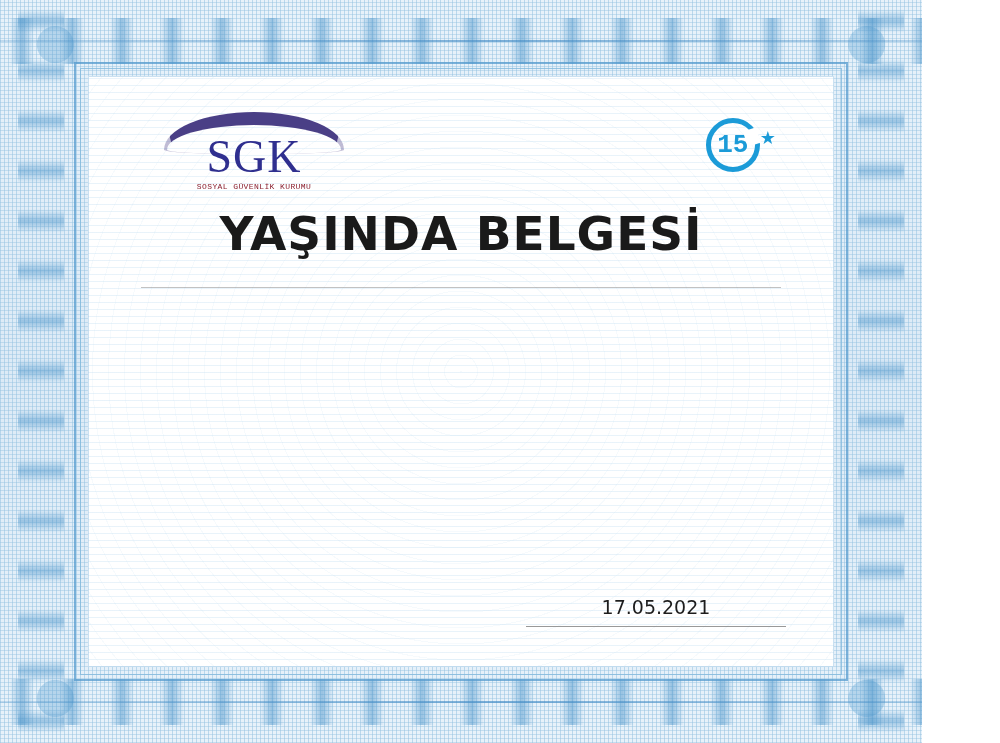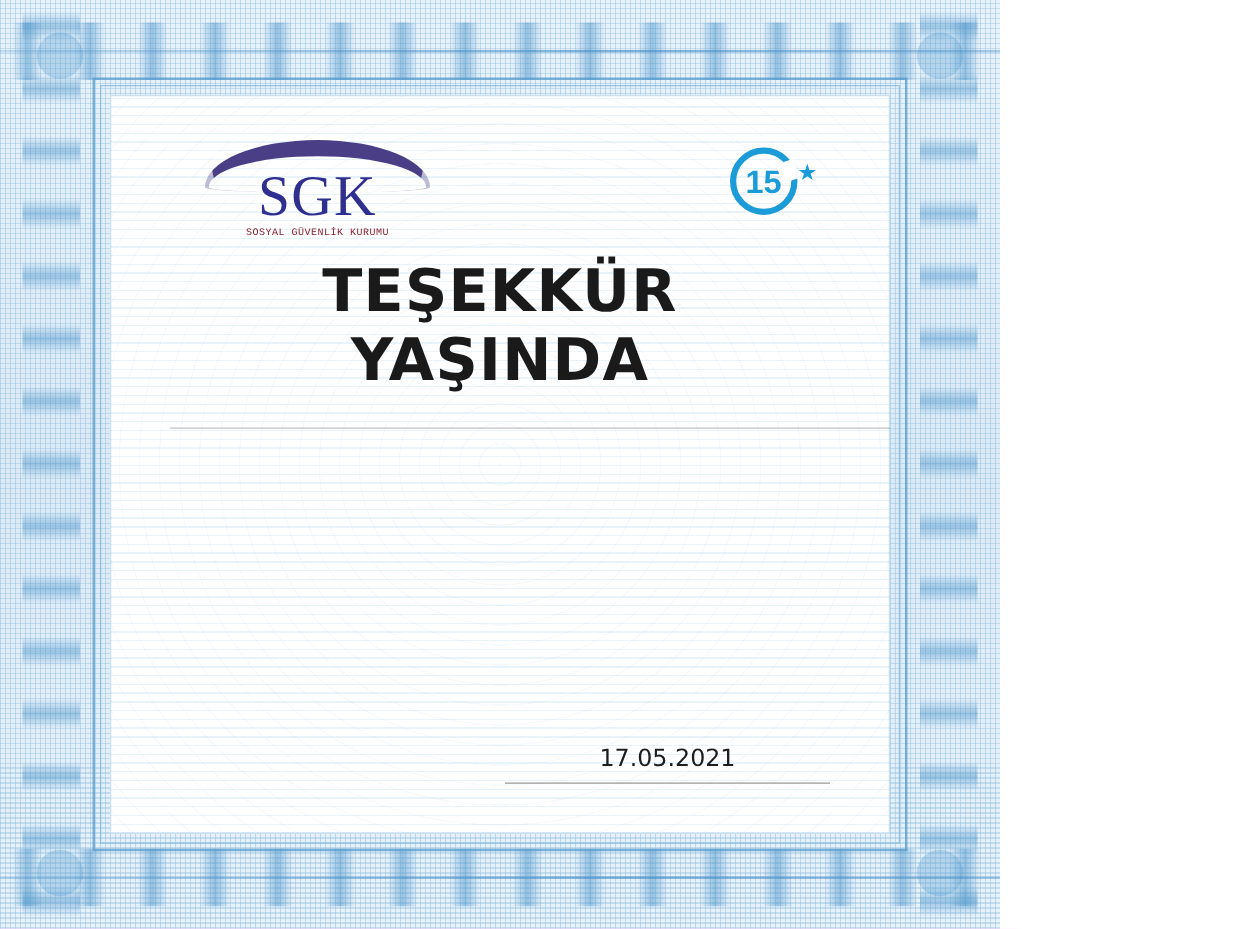--- a/index.html
+++ b/index.html
@@ -6,24 +6,24 @@
     margin: 0;
     padding: 0;
     background: #ffffff;
   }
   body {
     font-family: "Liberation Sans", sans-serif;
   }
 
   .certificate {
     position: relative;
-    width: 800px;
+    width: 922px;
     height: 743px;
     overflow: hidden;
-    background: #f0abfc;
+    background: #fdba74;
   }
 
   
   .border-outer {
     position: absolute;
     inset: 0;
     background:
       repeating-linear-gradient(90deg,
         rgba(150,195,225,0.55) 0px,
         rgba(150,195,225,0.55) 1px,
@@ -194,21 +194,21 @@
     height: 54px;
     border-radius: 50%;
     border: 5px solid #1b9bd8;
     box-sizing: border-box;
     display: flex;
     align-items: center;
     justify-content: center;
     color: #1b9bd8;
     font-size: 26px;
     font-weight: 700;
-    font-family: Liberation Sans, sans-serif;
+    font-family: Liberation Mono, monospace;
   }
   .anniv-circle .gap {
     position: absolute;
     right: -4px;
     top: 6px;
     width: 14px;
     height: 16px;
     background: #ffffff;
     transform: rotate(-18deg);
   }
@@ -335,21 +335,21 @@
         <div class="anniversary">
           <div class="anniv-circle">
             <span>15</span>
             <span class="gap"></span>
           </div>
           <span class="anniv-star">★</span>
         </div>
 
       </div>
 
-      <div class="title">TEŞEKKÜR YAŞINDA</div>
+      <div class="title">YAŞINDA BELGESİ</div>
       <div class="title-rule"></div>
 
 
       <div class="sig-area">
 
         <div class="date-block">
           <div class="date-value">17.05.2021</div>
           <div class="sig-line"></div>
         </div>
 

